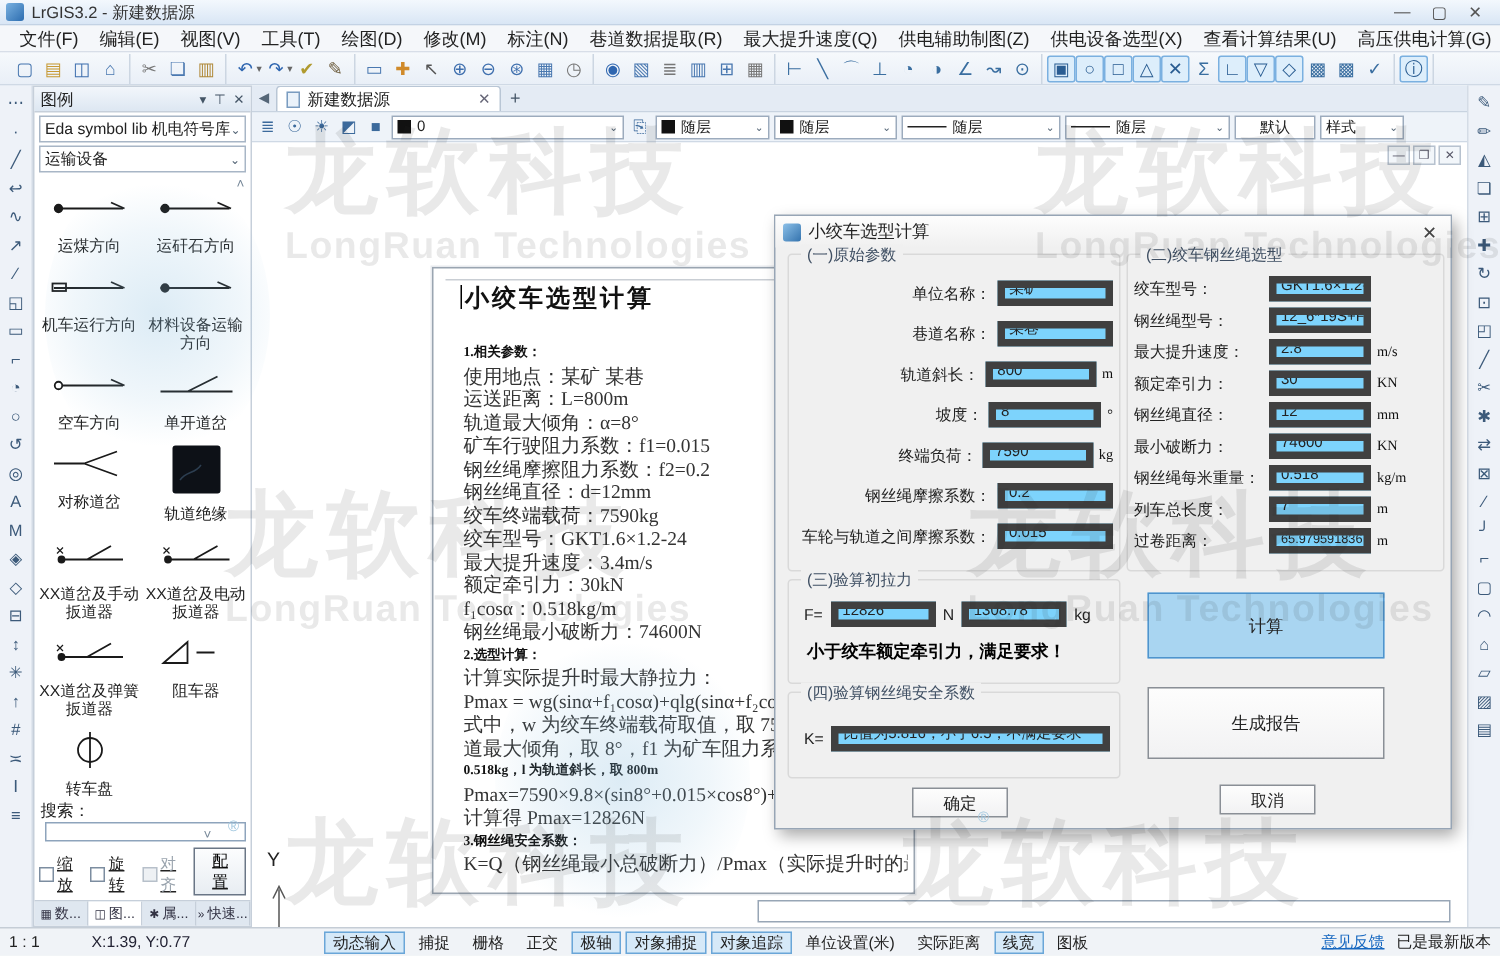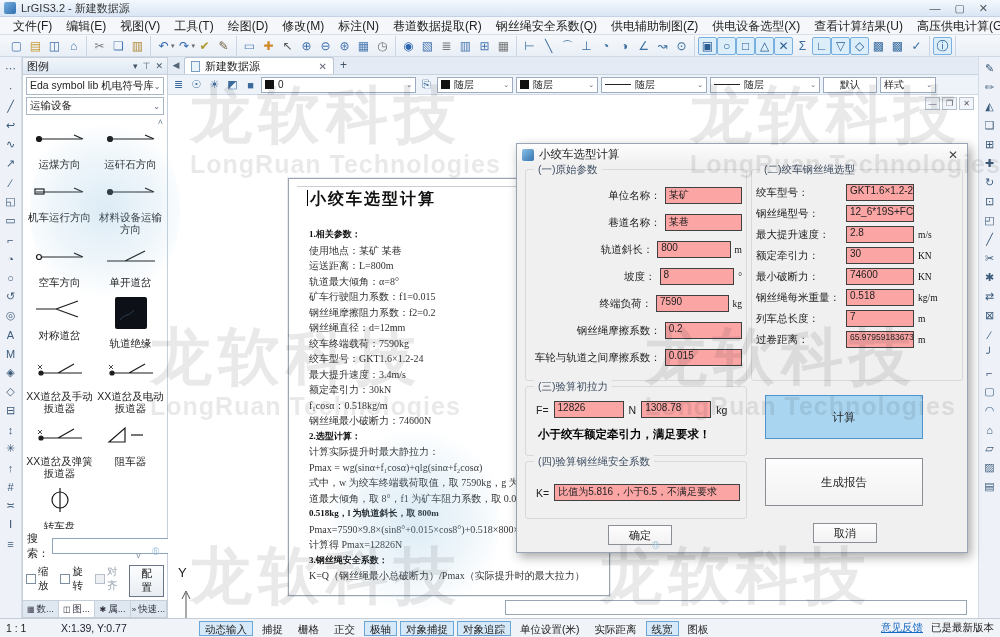--- a/index.html
+++ b/index.html
@@ -49,23 +49,23 @@
   .legend-dd { margin:2px 3px 0 3px; height:18px; border:1px solid #a8b6c6; background:#fff;
     display:flex; align-items:center; font-size:10.5px; padding:0 3px; white-space:nowrap; overflow:hidden; }
   .legend-dd .dd-arrow { margin-left:auto; font-size:8px; color:#567; }
   .legend-body { position:relative; flex:1; overflow:hidden; margin:2px 2px 0 2px;
     display:grid; grid-template-columns:1fr 1fr; grid-auto-rows:min-content; column-gap:2px; }
   .sym-cell { display:flex; flex-direction:column; align-items:center; padding-top:8px; }
   .sym-cell svg { flex:none; }
   .sym-label { font-size:10.5px; line-height:12px; text-align:center; margin-top:4px; max-width:70px; }
   .scroll-hint-up { position:absolute; right:2px; top:0; font-size:9px; color:#789; }
   .scroll-hint-dn { position:absolute; right:26px; bottom:56px; font-size:9px; color:#789; }
-  .legend-search { display:flex; align-items:center; padding:2px 4px; font-size:11px; }
+  .legend-search { display:flex; align-items:flex-start; padding:2px 4px; font-size:11px;flex-direction:column; }
   .legend-search input { flex:1; height:16px; border:1px solid #8ea4bc; font-size:10px; margin-left:3px; }
-  .legend-checks { display:flex; align-items:flex-start; padding:2px 3px 3px 3px; font-size:10.5px; gap:2px; }
+  .legend-checks { display:flex; align-items:flex-end; padding:2px 3px 3px 3px; font-size:10.5px; gap:2px;text-decoration:underline; }
   .chk { display:flex; align-items:center; gap:2px; }
   .chk .box { width:10px; height:10px; border:1px solid #7c8da0; background:#fff; flex:none; }
   .chk.disabled { color:#9aa4ae; } .chk.disabled .box { border-color:#b7c0ca; background:#eef1f4; }
   .config-btn { margin-left:auto; border:1px solid #6a7686; background:linear-gradient(#fcfdfe,#e8edf2);
     font-size:10.5px; padding:1px 6px; }
   .legend-tabs { height:17px; border-top:1px solid #c6cfda; display:flex; background:#e9eef5; }
   .ltab { flex:1; display:flex; align-items:center; justify-content:center; gap:2px; font-size:9.5px;
     border-right:1px solid #c6cfda; color:#334; background:#dfe7f0; }
   .ltab.active { background:#fff; }
   .ltab .tico { font-size:8px; }
@@ -100,21 +100,21 @@
 
   
   .page { position:absolute; left:120px; top:83px; width:322px; height:418px; background:#fff;
     border:1px solid #9aa5b1; box-shadow:0 0 0 1px #e7eaee; }
   .page-topline { position:absolute; left:8px; right:8px; top:7px; border-top:1px solid #c9ced4; }
   .doc-title { position:absolute; left:18px; top:10px; font-family:"Liberation Serif", serif;
     font-size:16px; font-weight:bold; letter-spacing:2px; color:#111; }
   .doc-title .caret { display:inline-block; width:1px; height:16px; background:#000;
     vertical-align:-2px; margin-right:2px; }
   .doc-lines { position:absolute; left:20px; top:48px; width:296px; }
-  .doc-line { font-family:"Liberation Serif", serif; font-size:10px; line-height:15.5px;
+  .doc-line { font-family:"Liberation Serif", serif; font-size:13px; line-height:15.5px;
     color:#333; white-space:nowrap; overflow:hidden; }
   .doc-line.hdr { font-size:9px; font-weight:bold; color:#111;font-family:Liberation Serif, serif; }
 
   
   .ucs { position:absolute; left:2px; top:468px; }
 
   
   .cmdline { position:absolute; left:337px; bottom:3px; width:462px; height:15px;
     background:#fff; border:1px solid #98a6b6; }
 
@@ -131,22 +131,22 @@
     padding:0 4px; font-size:10.5px; color:#3f4f63; white-space:nowrap; }
   .g1 { left:8px; top:25px; width:222px; height:212px; }
   .g2 { left:234px; top:25px; width:212px; height:212px; }
   .g3 { left:8px; top:242px; width:222px; height:70px; }
   .g4 { left:8px; top:317px; width:222px; height:58px;padding-left:32px; }
   .fields { position:absolute; inset:12px 4px 2px 4px; display:flex; flex-direction:column; }
   .g1 .frow { height:27px; display:flex; align-items:center; }
   .g2 .frow { height:21px; display:flex; align-items:center; }
   .frow .flabel { font-size:10.5px; text-align:right; width:132px; white-space:nowrap; }
   .g2 .frow .flabel { text-align:left; width:88px; font-size:10.5px; }
-  .finput { height:17px; background:#fca5a5; border:1px solid #404040; font-size:10px;
-    display:flex; align-items:flex-start; padding:0 3px; overflow:hidden; white-space:nowrap; }
+  .finput { height:17px; background:#7dd3fc; border:5px solid #404040; font-size:10px;
+    display:flex; align-items:flex-end; padding:0 3px; overflow:hidden; white-space:nowrap; }
   .g1 .finput { width:78px; margin-left:4px; }
   .g2 .finput { width:68px; margin-left:2px; }
   .g2 .frow:last-child .finput { font-size:8.5px; }
   .funit { font-size:9.5px; margin-left:4px; color:#111; font-family:"Liberation Serif",serif; }
   .finput .dd-arrow { margin-left:auto; font-size:7px; color:#567; }
   .f3row { position:absolute; left:10px; top:14px; display:flex; align-items:center; gap:5px; font-size:10.5px; }
   .f3row .finput { width:70px; }
   .g3 .note { position:absolute; left:12px; top:40px; font-size:11.5px; font-weight:bold; color:#000; }
   .g4 .krow { position:absolute; left:10px; top:22px; display:flex; align-items:center; gap:5px; font-size:10.5px; }
   .g4 .finput { width:186px; font-size:10px; }
@@ -156,21 +156,21 @@
   .btn-calc { left:248px; top:251px; width:158px; height:44px; background:#a9d5f1;
     border:1px solid #4f94cd; font-size:11.5px; }
   .btn-report { left:248px; top:314px; width:158px; height:48px; font-size:11.5px; }
   .btn-cancel { left:296px; top:379px; width:64px; height:20px; }
 
   
   .statusbar { position:absolute; left:0; bottom:0; width:100%; height:19px; background:#f0f3f7;
     border-top:1px solid #c5cdd6; display:flex; align-items:center; font-size:10.5px; padding:0 6px; }
   .sb-scale { width:55px; }
   .sb-coords { width:130px; color:#223; }
-  .sb-toggles { display:flex; align-items:center; gap:3px; margin-left:8px; }
+  .sb-toggles { display:flex; align-items:center; gap:3px; margin-left:25px; }
   .sb-toggle { padding:0 5px; height:15px; line-height:14px; border:1px solid transparent; white-space:nowrap; }
   .sb-toggle.active { border-color:#6aa6d8; background:#d6e9f8; }
   .sb-right { margin-left:auto; display:flex; gap:8px; align-items:center; }
   .sb-link { color:#1667c0; text-decoration:underline; }
 
   
   .wm { position:absolute; z-index:60; pointer-events:none; color:rgba(40,40,40,0.10);
     font-weight:bold; white-space:nowrap; line-height:1; }
   .wm .cjk { font-size:62px; letter-spacing:6px; }
   .wm .lat { font-size:25px; letter-spacing:1px; margin-top:6px; color:rgba(40,40,40,0.10); }
@@ -195,21 +195,21 @@
 
   <div class="menubar" id="menubar">
       <span class="menu-item">文件(F)</span>
       <span class="menu-item">编辑(E)</span>
       <span class="menu-item">视图(V)</span>
       <span class="menu-item">工具(T)</span>
       <span class="menu-item">绘图(D)</span>
       <span class="menu-item">修改(M)</span>
       <span class="menu-item">标注(N)</span>
       <span class="menu-item">巷道数据提取(R)</span>
-      <span class="menu-item">钢丝绳安全系数(Q)</span>
+      <span class="menu-item">最大提升速度(Q)</span>
       <span class="menu-item">供电辅助制图(Z)</span>
       <span class="menu-item">供电设备选型(X)</span>
       <span class="menu-item">查看计算结果(U)</span>
       <span class="menu-item">高压供电计算(G)</span>
     </div>
 
   <div class="toolbar" id="toolbar">
       <div class="tb-group">
         <span class="tb-icon" style="color: rgb(74, 120, 176);">▢</span>
         <span class="tb-icon" style="color: rgb(199, 154, 53);">▤</span>
@@ -678,20 +678,27 @@
             <span class="funit">m/s</span>
           </div>
           <div class="frow">
             <span class="flabel">额定牵引力：</span>
             <span class="finput">
               <span>30</span>
             </span>
             <span class="funit">KN</span>
           </div>
           <div class="frow">
+            <span class="flabel">钢丝绳直径：</span>
+            <span class="finput">
+              <span>12</span>
+            </span>
+            <span class="funit">mm</span>
+          </div>
+          <div class="frow">
             <span class="flabel">最小破断力：</span>
             <span class="finput">
               <span>74600</span>
             </span>
             <span class="funit">KN</span>
           </div>
           <div class="frow">
             <span class="flabel">钢丝绳每米重量：</span>
             <span class="finput">
               <span>0.518</span>

